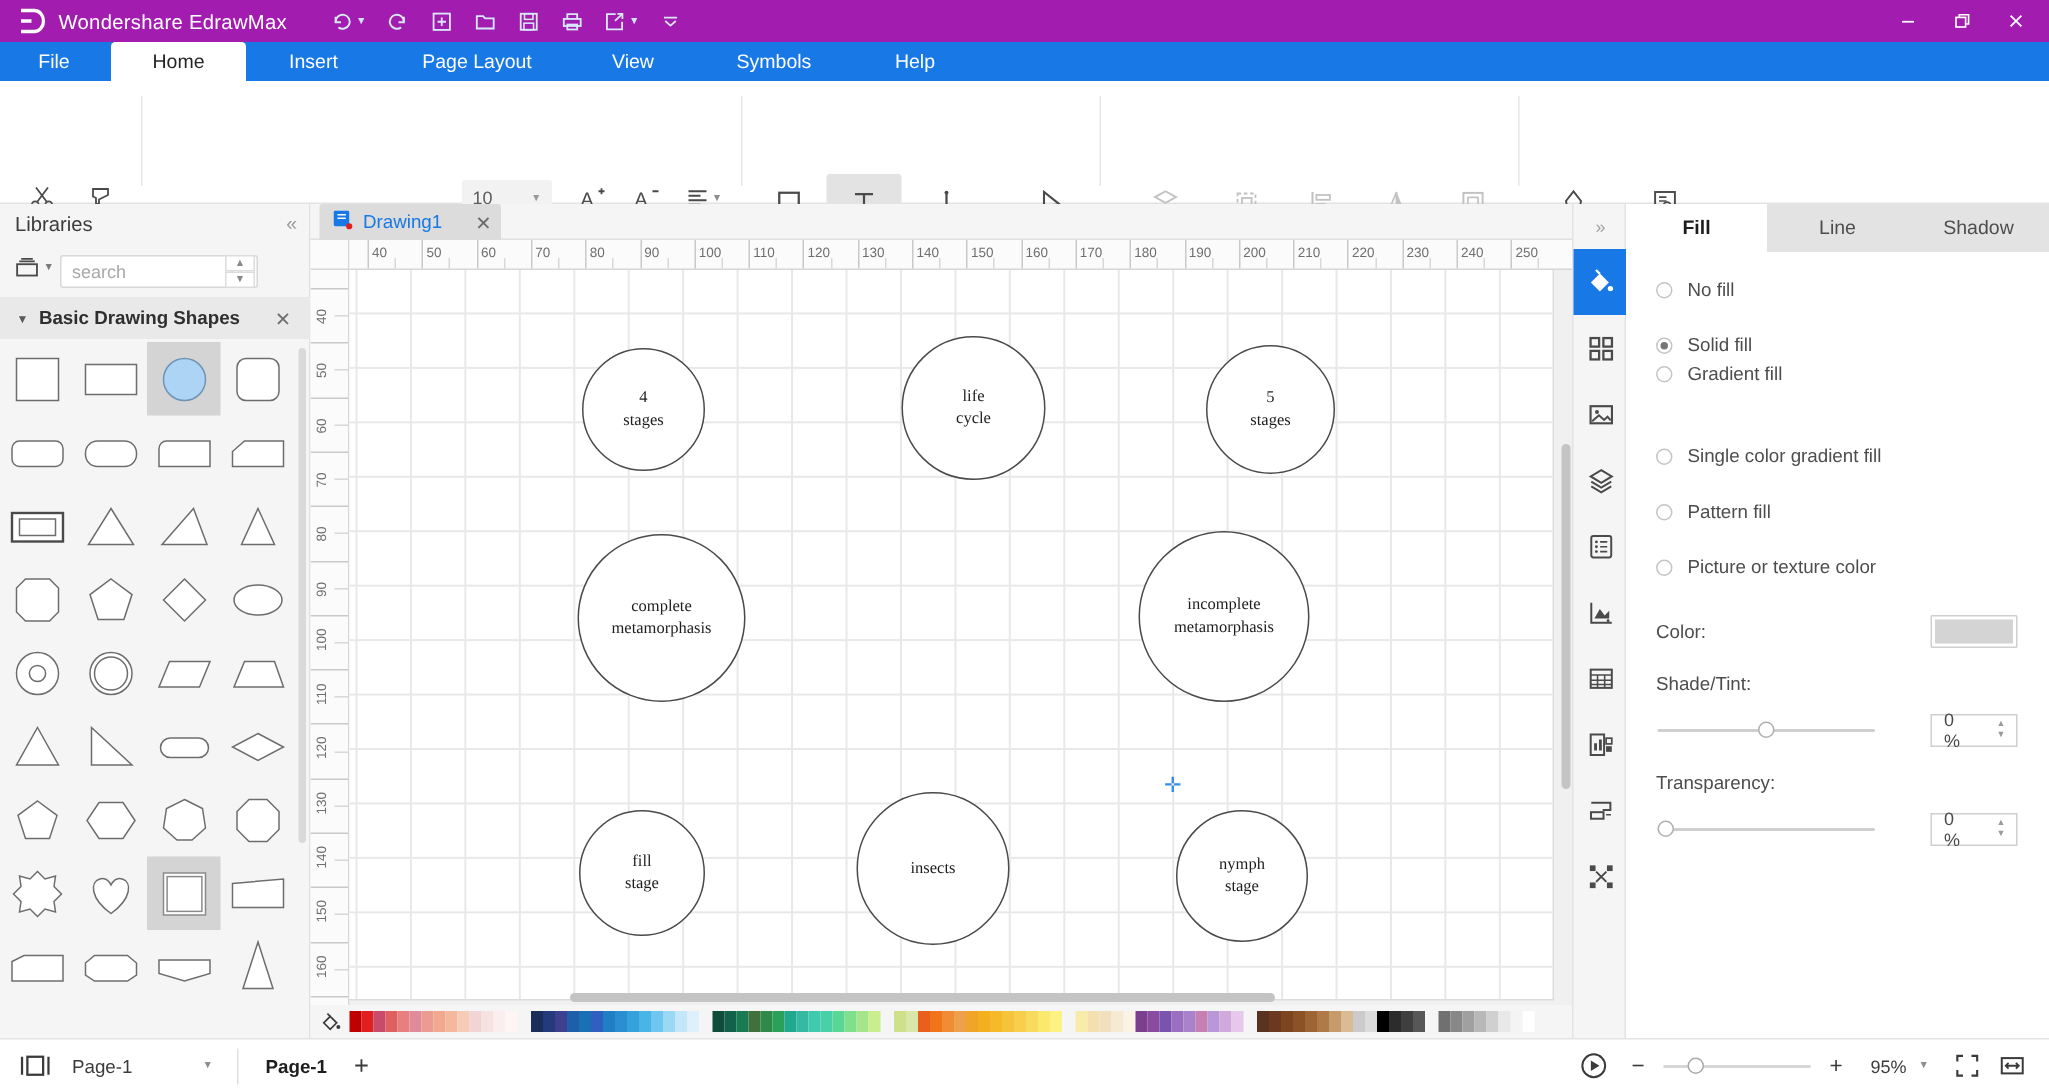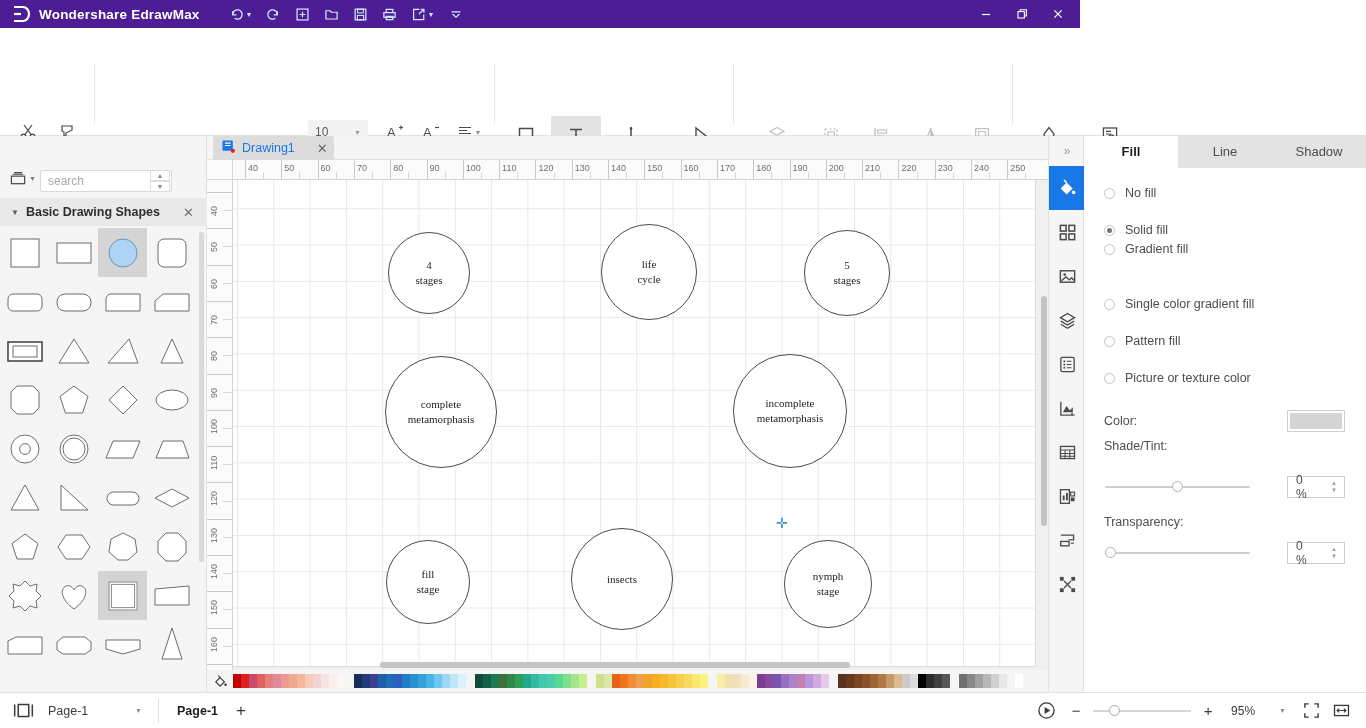--- a/index.html
+++ b/index.html
@@ -8,22 +8,22 @@
     font-family: "Liberation Sans", sans-serif;
     font-size: 12px;
     color:#3b3b3b;
     background:#ffffff;
     -webkit-font-smoothing: antialiased;
   }
   .app { position:relative; width:1366px; height:728px; }
 
   
   .titlebar {
-    position:absolute; left:0; top:0; width:1080px; height:28px;
-    background:#4c1d95; display:flex; align-items:center;font-weight:bold;
+    position:absolute; left:0; top:0; width:1366px; height:28px;
+    background:#a21caf; display:flex; align-items:center;
   }
   .logo-mark {
     width:22px; height:20px; margin-left:10px; margin-right:7px;
     display:flex; align-items:center; justify-content:center;
   }
   .app-title { color:#ffffff; font-size:13.5px; letter-spacing:.2px; }
   .qat { display:flex; align-items:center; margin-left:24px; gap:3px; }
   .qat-btn {
     width:26px; height:22px; display:flex; align-items:center; justify-content:center;
     color:#cfe4fb;
@@ -272,21 +272,21 @@
   .addpage { font-size:17px; color:#3a3a3a; padding:0 8px; }
   .sb-right { margin-left:auto; display:flex; align-items:center; padding-right:12px; gap:4px; }
   .zoom-slider { position:relative; width:98px; height:14px; }
   .zoom-slider .ztrack {
     position:absolute; left:0; top:6px; width:98px; height:2px; background:#d6d6d6;
   }
   .zoom-slider .zknob {
     position:absolute; left:16px; top:1px; width:11px; height:11px; border-radius:50%;
     background:#ffffff; border:1px solid #a9a9a9;
   }
-  .zlabel { font-size:12px; color:#3c3c3c; margin:0 18px 0 6px; }
+  .zlabel { font-size:12px; color:#3c3c3c; margin:0 2px 0 6px; }
   .sb-btn { width:26px; height:22px; display:flex; align-items:center; justify-content:center; color:#3a3a3a; }
 </style>
 </head>
 <body>
 
 <div class="app">
 
   <div class="titlebar">
     <div class="logo-mark">
       <svg width="20" height="18" viewBox="0 0 20 18">
@@ -384,20 +384,29 @@
           </svg>
       </div>
       <div class="tr-btn">
         <svg width="13" height="13" viewBox="0 0 14 14">
             <path d="M2.5 9 L7 4.6 L11.5 9" fill="none" stroke="#ffffff" stroke-width="1.3"></path>
           </svg>
       </div>
     </div>
   </div>
 
+  <div class="menubar">
+    <div class="mtab" style="left:14px;width:44px">File</div>
+    <div class="mtab active" style="left:74px;width:90px">Home</div>
+    <div class="mtab" style="left:180px;width:58px">Insert</div>
+    <div class="mtab" style="left:264px;width:108px">Page Layout</div>
+    <div class="mtab" style="left:396px;width:52px">View</div>
+    <div class="mtab" style="left:476px;width:80px">Symbols</div>
+    <div class="mtab" style="left:586px;width:48px">Help</div>
+  </div>
 
   <div class="ribbon">
 
     <div class="icon-btn" style="left:14px;top:66px;width:28px;height:24px">
       <svg width="18" height="18" viewBox="0 0 18 18">
           <circle cx="4.5" cy="13.5" r="2.3" fill="none" stroke="#4a4a4a" stroke-width="1.2"></circle>
           <circle cx="13.5" cy="13.5" r="2.3" fill="none" stroke="#4a4a4a" stroke-width="1.2"></circle>
           <path d="M5.6 11.8 L13 2 M12.4 11.8 L5 2" stroke="#4a4a4a" stroke-width="1.2"></path>
         </svg>
     </div>
@@ -615,20 +624,24 @@
             <circle cx="11.4" cy="12.4" r="2.6" fill="none" stroke="#4a4a4a" stroke-width="1.2"></circle>
             <path d="M13.4 14.4 L15.6 16.4" stroke="#4a4a4a" stroke-width="1.2"></path>
           </svg>
         </span>
       <span class="bl">Tools</span>
       <span class="bc">▼</span>
     </div>
   </div>
 
   <div class="libpanel">
+    <div class="lib-head">
+      <div class="lib-title">Libraries</div>
+      <div class="lib-collapse">«</div>
+    </div>
 
     <div class="searchrow">
       <div class="lib-drop">
         <svg width="17" height="15" viewBox="0 0 18 15">
             <rect x="1.5" y="5" width="14" height="8" fill="none" stroke="#4a4a4a" stroke-width="1.3"></rect>
             <path d="M3 3 h11 M4.4 1.2 h8.2" stroke="#4a4a4a" stroke-width="1.3"></path>
           </svg>
         <span class="caret-sm" style="color:#7a7a7a">▼</span>
       </div>
       <div class="searchbox">
@@ -989,21 +1002,21 @@
           <div>5</div>
           <div>stages</div>
         </div>
       </div>
       <div class="node" style="left: 152px; top: 176px; width: 112px; height: 112px;">
         <div>
           <div>complete</div>
           <div>metamorphasis</div>
         </div>
       </div>
-      <div class="node" style="left: 500px; top: 174px; width: 114px; height: 114px;">
+      <div class="node" style="left: 526px; top: 174px; width: 114px; height: 114px;">
         <div>
           <div>incomplete</div>
           <div>metamorphasis</div>
         </div>
       </div>
       <div class="node" style="left: 153px; top: 360px; width: 84px; height: 84px;">
         <div>
           <div>fill</div>
           <div>stage</div>
         </div>
@@ -1240,21 +1253,21 @@
     <div class="radio-row" style="top:233px">
       <span class="radio"></span>
       <span class="radio-lbl">Picture or texture color</span>
     </div>
 
     <div class="prop-lbl" style="top:278px">Color:</div>
     <div class="colorbtn" style="top:274px">
         <i id="fill-swatch" style="background: rgb(212, 212, 212);"></i>
       </div>
 
-    <div class="prop-lbl" style="top:303px">Shade/Tint:</div>
+    <div class="prop-lbl" style="top:313px">Shade/Tint:</div>
     <div class="slider" style="top:344px">
       <div class="track"></div>
         <div class="knob" id="shade-knob" style="left: 67px;"></div>
     </div>
     <div class="numbox" style="top:340px">
       <span>0 %</span>
       <span class="nspin">
           <i>▲</i>
           <i>▼</i>
         </span>

